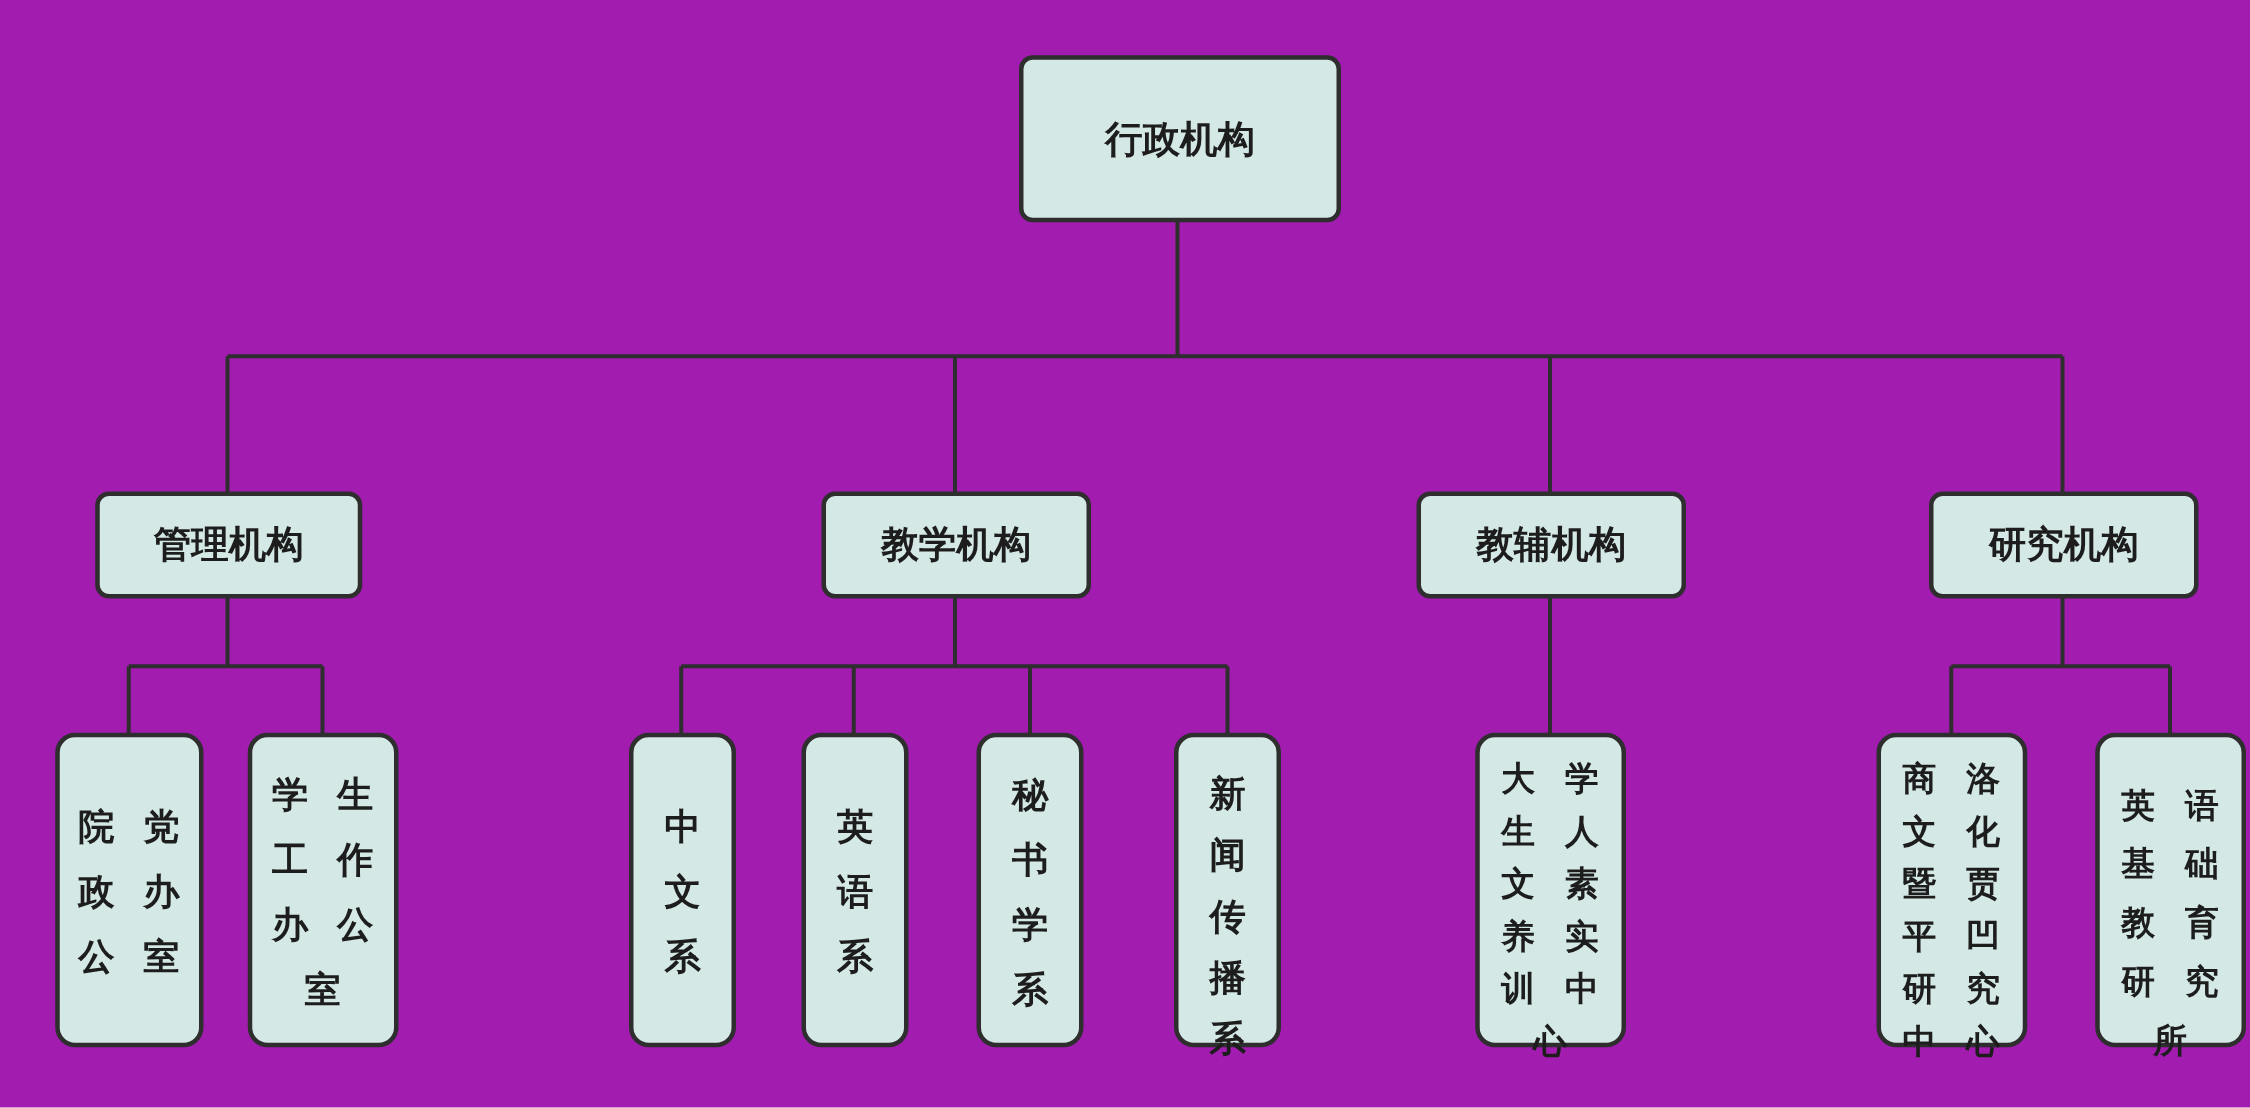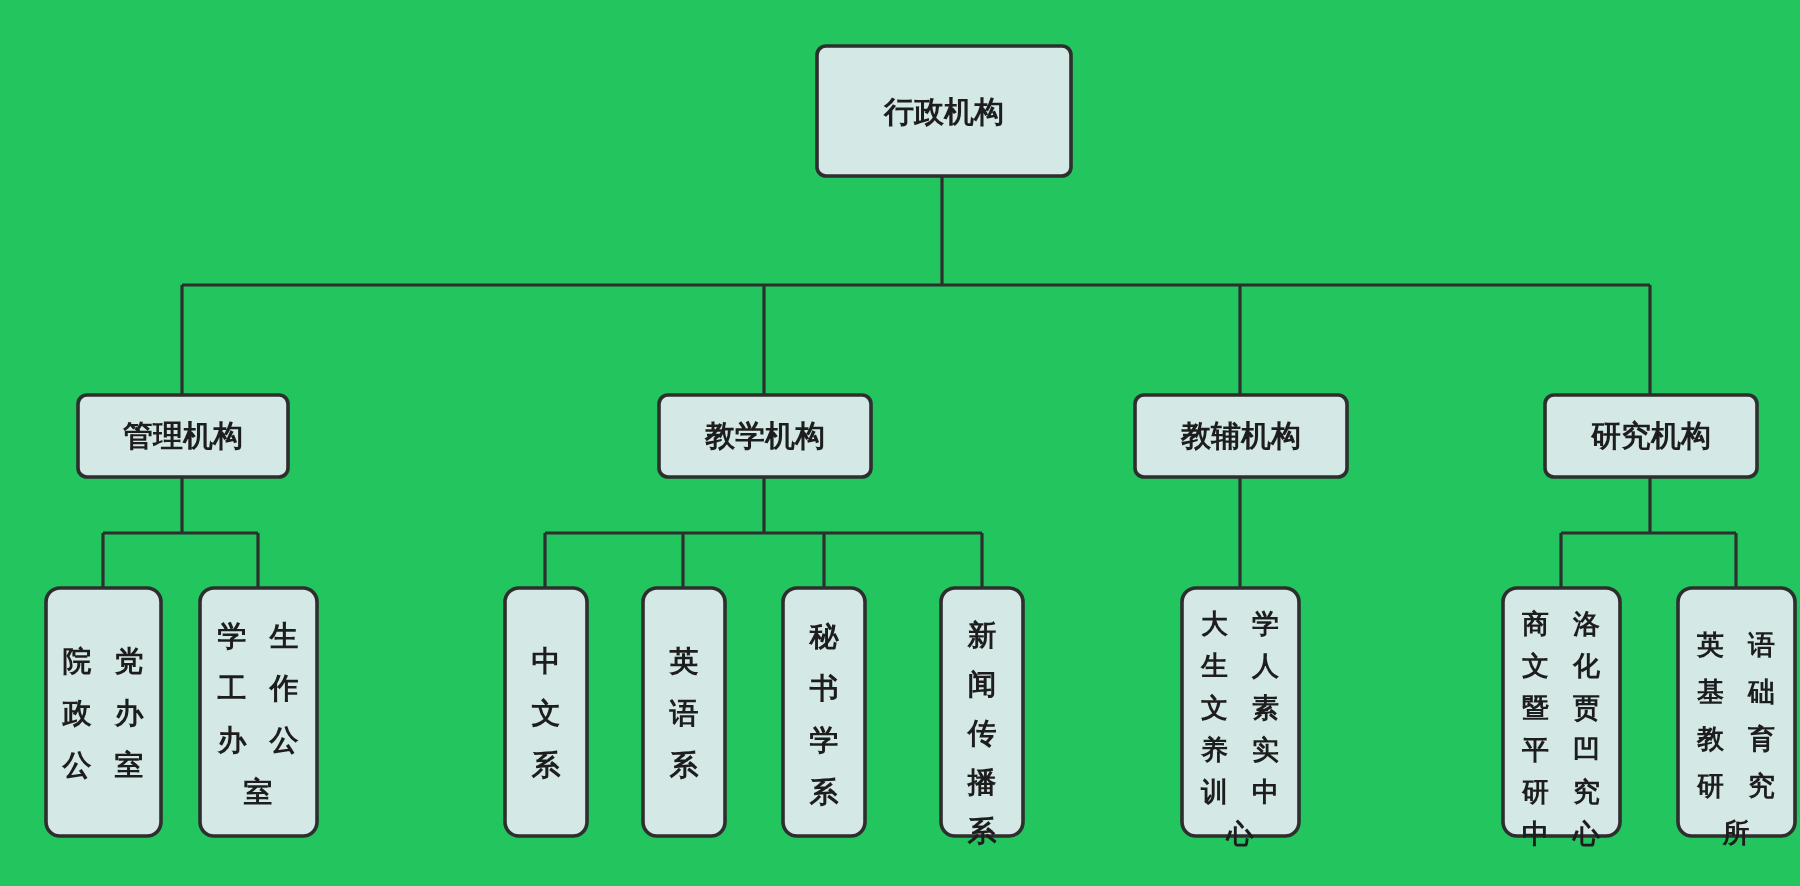--- a/index.html
+++ b/index.html
@@ -10,21 +10,21 @@
   body {
     width: 1800px;
     height: 886px;
     overflow: hidden;
     font-family: "Liberation Sans", "DejaVu Sans", sans-serif;
   }
   #org-chart-root {
     position: relative;
     width: 1800px;
     height: 886px;
-    background: #22c55e;
+    background: #a21caf;
   }
   svg.chart-svg {
     display: block;
     width: 1800px;
     height: 886px;
   }
   .edge-line {
     stroke: #2e2e2e;
     stroke-width: 3.2;
     fill: none;

